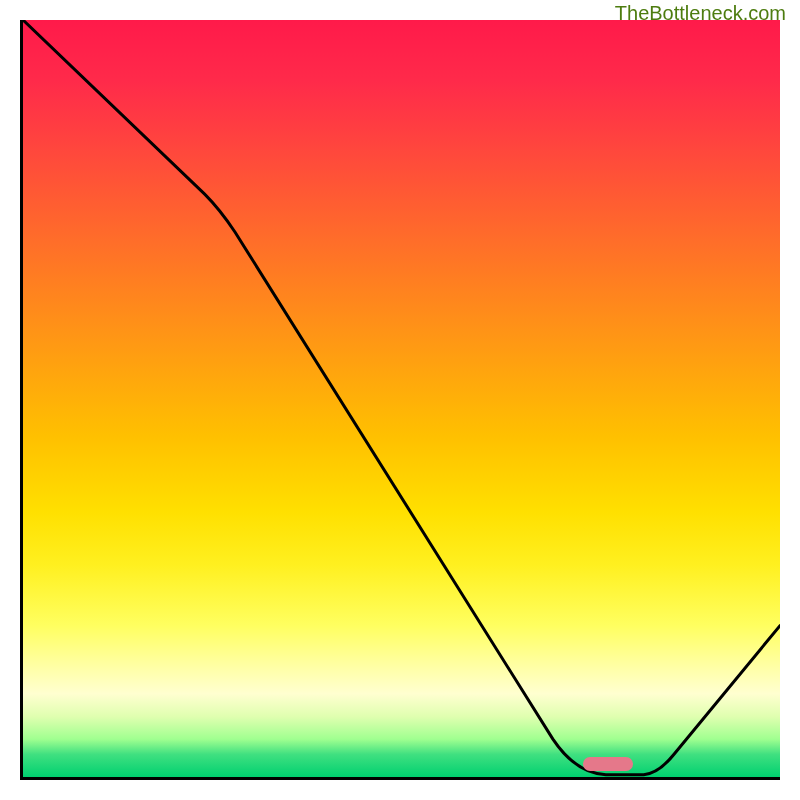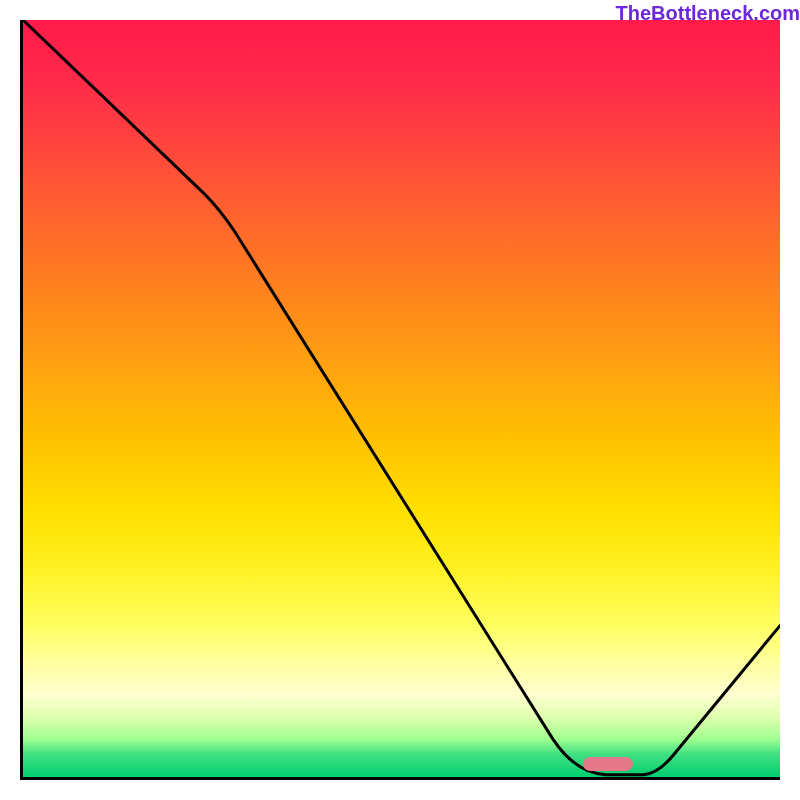--- a/index.html
+++ b/index.html
@@ -6,24 +6,24 @@
   body {
     width: 800px;
     height: 800px;
     background: #fff;
     position: relative;
     font-family: Arial, sans-serif;
   }
   .watermark {
     position: absolute;
     top: 2px;
-    right: 0;
-    color: #6d28d9;
+    right: 14px;
+    color: #4d7c0f;
     font-size: 20px;
-    font-weight: 700;
+    font-weight: 400;
     z-index: 10;
   }
   .plot-area {
     position: absolute;
     left: 20px;
     top: 20px;
     width: 760px;
     height: 760px;
     border-left: 3px solid #000;
     border-bottom: 3px solid #000;

